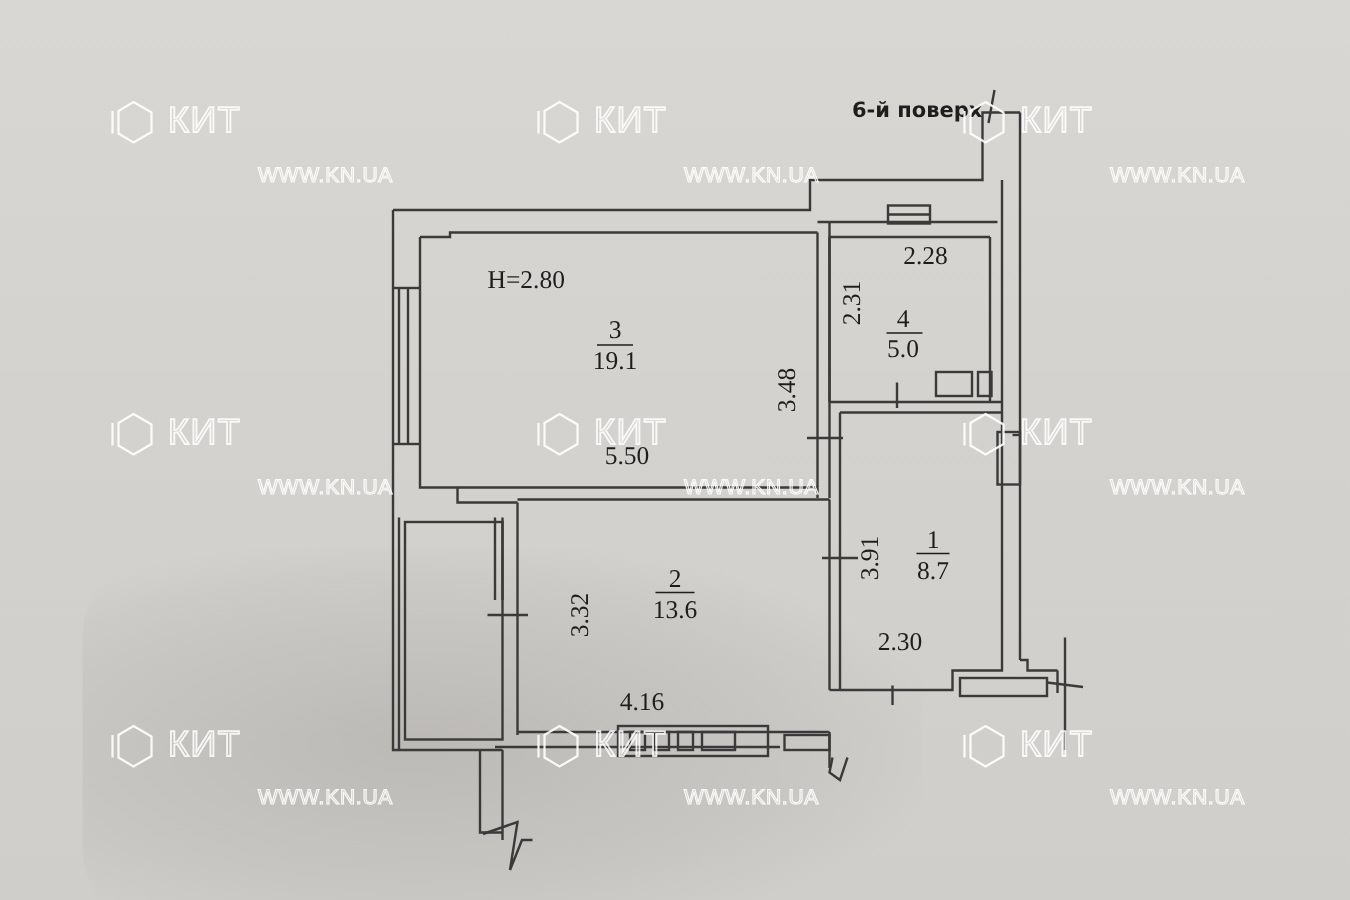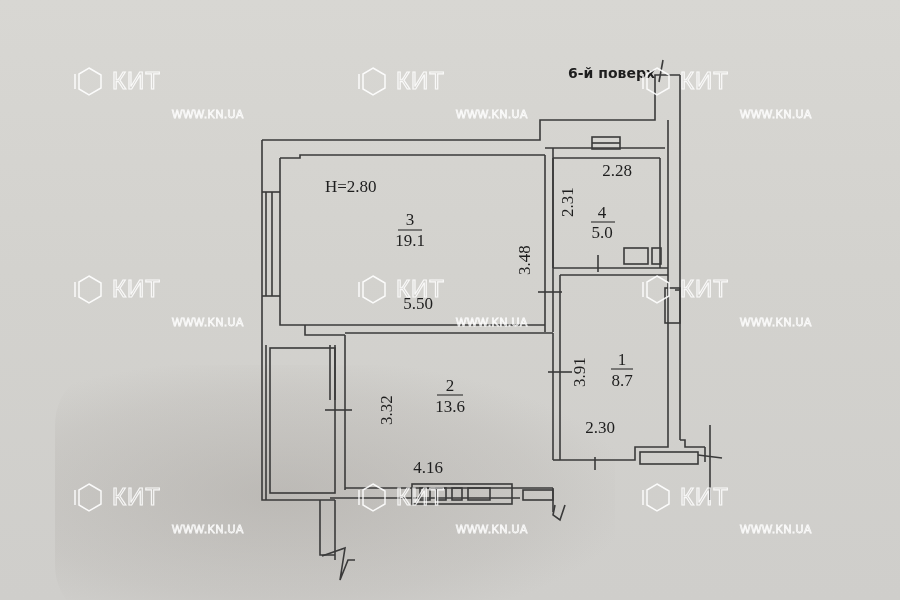--- a/index.html
+++ b/index.html
@@ -13,21 +13,21 @@
     background:radial-gradient(ellipse at 40% 50%, rgba(150,145,140,0.35) 0%, rgba(160,155,150,0.15) 55%, rgba(0,0,0,0) 75%);
     border-radius:60px;
   }
   svg.plan { position:absolute; left:0; top:0; }
   .lbl { font-family:"Liberation Serif", serif; fill:#1e1e1e; font-size:17px; }
   .floor { font-family:"DejaVu Sans", sans-serif; fill:#1e1e1e; font-size:14px; font-weight:bold; }
   .wm { position:absolute; display:flex; align-items:center; gap:6px;justify-content:space-between; }
   .wm .logo { width:34px; height:34px; }
   .wm .brand { font-family:"Liberation Sans", sans-serif; font-size:24px; letter-spacing:1px;
     color:rgba(255,255,255,0.0); -webkit-text-stroke:1.2px rgba(255,255,255,0.85); font-weight:normal; }
-  .wm-url { position:absolute; font-family:"Liberation Sans", sans-serif; font-size:11px;
+  .wm-url { position:absolute; font-family:"Liberation Sans", sans-serif; font-size:14px;
     color:rgba(255,255,255,0.0); -webkit-text-stroke:0.8px rgba(255,255,255,0.9); letter-spacing:0.5px; }
 </style>
 </head>
 <body>
 
 <div class="shade"></div>
 
 <svg class="plan" width="900" height="600" viewBox="0 0 900 600">
   <g stroke="#3a3a3a" stroke-width="1.6" fill="none">
 

